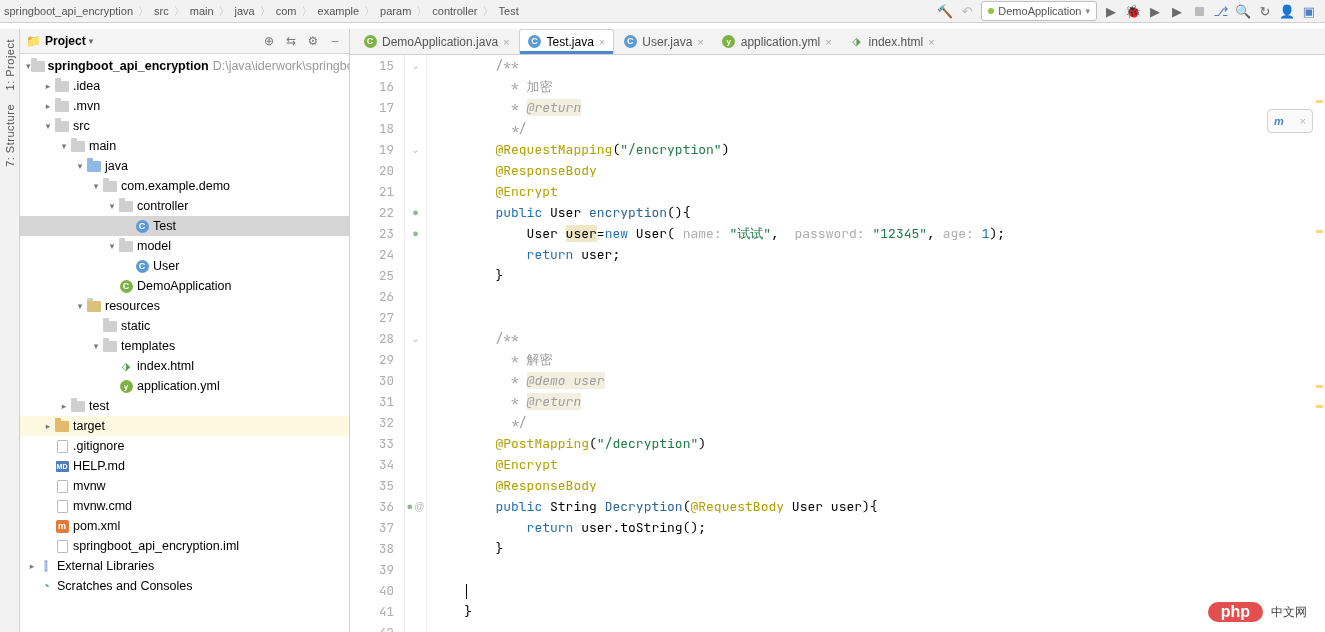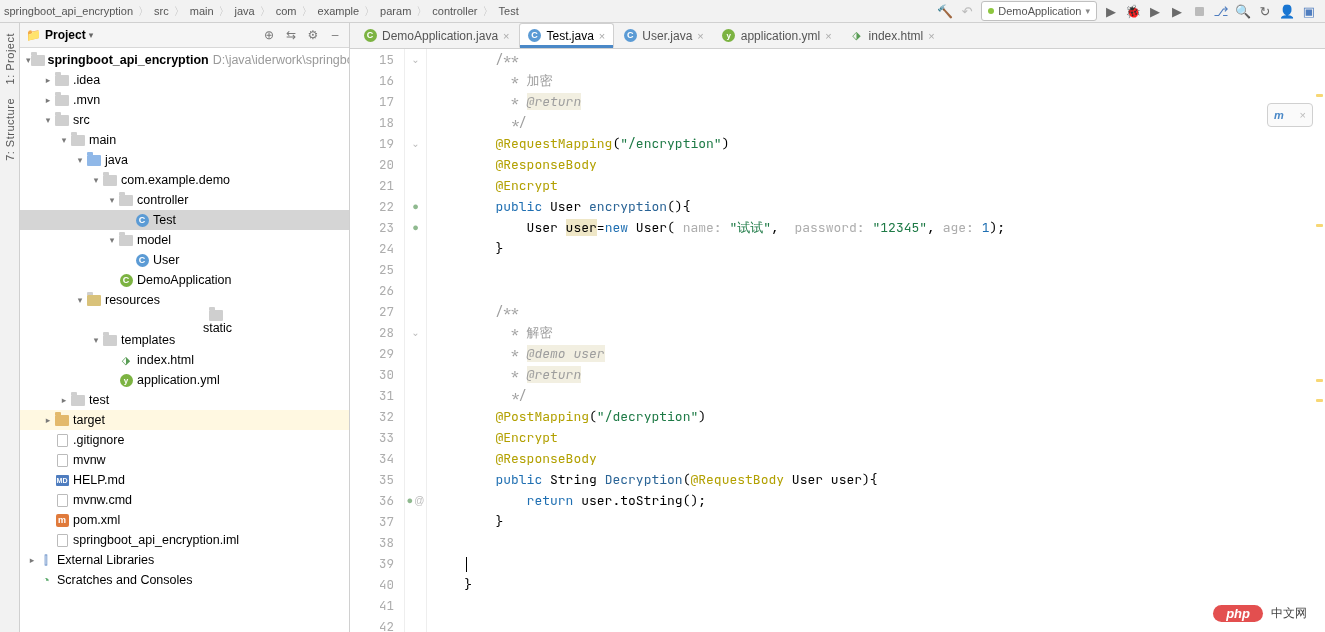--- a/index.html
+++ b/index.html
@@ -6,21 +6,21 @@
 body {
   font-family: "Segoe UI", "Microsoft YaHei", Arial, sans-serif;
   font-size: 12px;
   background: #fff;
   color: #000;
   overflow: hidden;
   width: 1325px;
   height: 632px;
   user-select: none;
 }
-.root { display: flex; flex-direction: column; width: 100%; height: 100%; }
+.root { display: flex; flex-direction: column; width: 100%; height: 100%; gap: 6px; }
 
 
 .topbar {
   height: 23px;
   background: #f2f2f2;
   border-bottom: 1px solid #d0d0d0;
   display: flex;
   align-items: center;
   font-size: 11px;
   color: #555;
@@ -197,21 +197,21 @@
 }
 .right-chip .m { color:#4a88c7; font-style:italic; font-weight:bold; }
 
 
 .watermark {
   position:absolute; right:18px; bottom:10px;
   display:flex; align-items:center; gap:8px; color:#444;
 }
 .watermark .pill {
   background:#e34f4f; color:#fff; border-radius:10px; padding:1px 13px;
-  font-size:13px; font-weight:bold; font-style:italic;
+  font-size:16px; font-weight:bold; 
 }
 
 .scroll-track { position:absolute; right:0; top:0; bottom:0; width:11px; background:transparent; }
 .scroll-track .mark { position:absolute; left:2px; right:2px; height:3px; background:#f7d774; border-radius:1px; }
 
 </style>
 </head>
 <body>
 
 <div class="root">
@@ -363,21 +363,21 @@
             </span>
             <span class="lbl">DemoApplication</span>
           </div>
         <div class="node" style="padding-left:54px;">
             <span class="tw">▾</span>
             <span class="ic">
               <span class="ic-folder" style="background:#d9c27a;"></span>
             </span>
             <span class="lbl">resources</span>
           </div>
-        <div class="node" style="padding-left:70px;flex-direction:column;">
+        <div class="node" style="padding-left:70px;">
             <span class="tw"></span>
             <span class="ic">
               <span class="ic-folder"></span>
             </span>
             <span class="lbl">static</span>
           </div>
         <div class="node" style="padding-left:70px;">
             <span class="tw">▾</span>
             <span class="ic">
               <span class="ic-folder"></span>
@@ -413,30 +413,30 @@
         <div class="node" style="padding-left:22px;">
             <span class="tw"></span>
             <span class="ic">
               <span class="ic-file"></span>
             </span>
             <span class="lbl">.gitignore</span>
           </div>
         <div class="node" style="padding-left:22px;">
             <span class="tw"></span>
             <span class="ic">
+              <span class="ic-md">MD</span>
+            </span>
+            <span class="lbl">HELP.md</span>
+          </div>
+        <div class="node" style="padding-left:22px;">
+            <span class="tw"></span>
+            <span class="ic">
               <span class="ic-file"></span>
             </span>
             <span class="lbl">mvnw</span>
-          </div>
-        <div class="node" style="padding-left:22px;">
-            <span class="tw"></span>
-            <span class="ic">
-              <span class="ic-md">MD</span>
-            </span>
-            <span class="lbl">HELP.md</span>
           </div>
         <div class="node" style="padding-left:22px;">
             <span class="tw"></span>
             <span class="ic">
               <span class="ic-file"></span>
             </span>
             <span class="lbl">mvnw.cmd</span>
           </div>
         <div class="node" style="padding-left:22px;">
             <span class="tw"></span>
@@ -577,20 +577,21 @@
 
           <div class="line"><span class="c-comment">        /**</span></div>
           <div class="line"><span class="c-comment">          * </span><span class="c-comment">加密</span></div>
           <div class="line"><span class="c-comment">          * </span><span class="c-tag c-tag-u c-it">@return</span></div>
           <div class="line"><span class="c-comment">          */</span></div>
           <div class="line">        <span class="c-anno">@RequestMapping</span><span>(</span><span class="c-str">"/encryption"</span><span>)</span></div>
           <div class="line">        <span class="c-anno">@ResponseBody</span></div>
           <div class="line">        <span class="c-anno">@Encrypt</span></div>
           <div class="line">        <span class="c-kw">public</span><span> User </span><span class="c-fn">encryption</span><span>(){</span></div>
           <div class="line"><span>            User </span><span class="c-warn">user</span><span>=</span><span class="c-kw">new</span><span> User( </span><span class="c-hint">name: </span><span class="c-str">"试试"</span><span>,  </span><span class="c-hint">password: </span><span class="c-str">"12345"</span><span>, </span><span class="c-hint">age: </span><span class="c-kw">1</span><span>);</span></div>
+          <div class="line">            <span class="c-kw">return</span><span> user;</span></div>
           <div class="line"><span>        }</span></div>
           <div class="line"></div>
           <div class="line"></div>
           <div class="line"><span class="c-comment">        /**</span></div>
           <div class="line"><span class="c-comment">          * </span><span class="c-comment">解密</span></div>
           <div class="line"><span class="c-comment">          * </span><span class="c-tag c-tag-u c-it">@demo</span><span class="c-tag c-it"> user</span></div>
           <div class="line"><span class="c-comment">          * </span><span class="c-tag c-tag-u c-it">@return</span></div>
           <div class="line"><span class="c-comment">          */</span></div>
           <div class="line">        <span class="c-anno">@PostMapping</span><span>(</span><span class="c-str">"/decryption"</span><span>)</span></div>
           <div class="line">        <span class="c-anno">@Encrypt</span></div>

